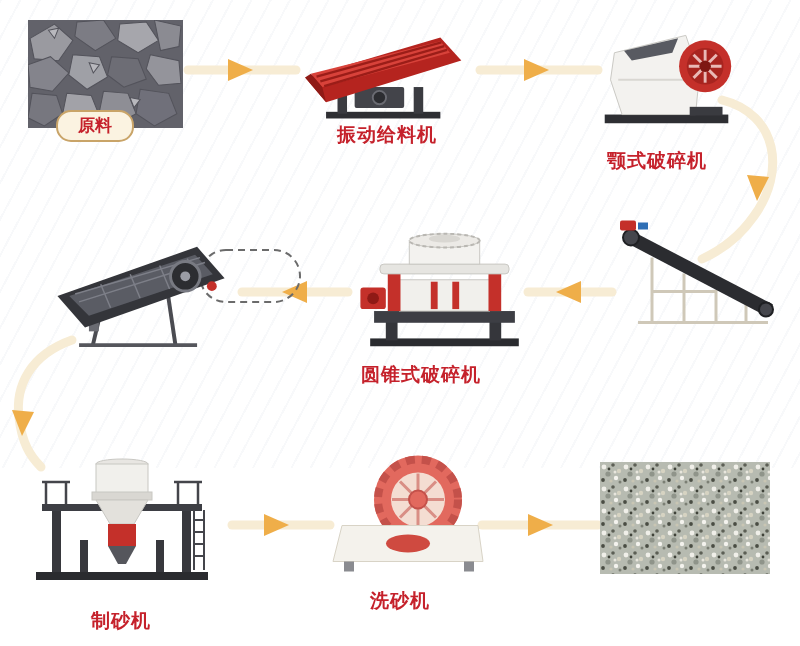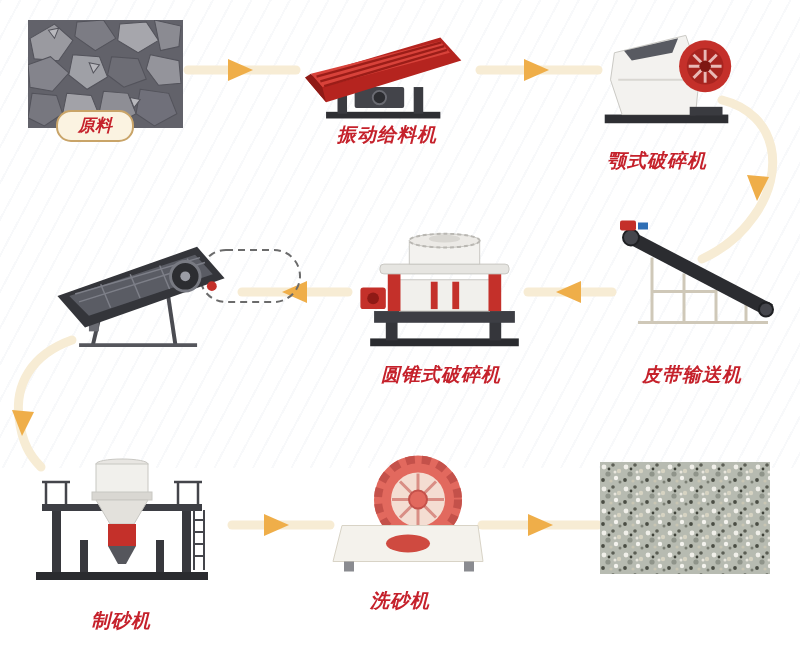--- a/index.html
+++ b/index.html
@@ -9,21 +9,20 @@
     background:#ffffff;
     overflow:hidden;
   }
   .canvas{
     position:relative;width:800px;height:468px;
     background:
       repeating-linear-gradient(118deg,
         rgba(229,233,239,0.28) 0px, rgba(229,233,239,0.28) 2px,
         rgba(255,255,255,0) 2px, rgba(255,255,255,0) 17px),
       #ffffff;
-    font-style: italic;
   }
   .flow-layer{position:absolute;left:0;top:0;z-index:0;}
   .node{position:absolute;z-index:1;}
   .node svg{display:block;width:100%;height:100%;}
   .stage-label{
     position:absolute;z-index:2;width:170px;
     text-align:center;font-size:19px;font-weight:bold;
     color:#c5212b;letter-spacing:1px;
   }
   .photo-tag{
@@ -135,21 +134,20 @@
         <line x1="20" y1="103" x2="150" y2="103"></line>
         <line x1="34" y1="72" x2="98" y2="72"></line>
       </g>
       <polygon points="6,22 13,11 155,85 147,96" fill="#2b2c30"></polygon>
       <circle cx="13" cy="18" r="8" fill="#45464c" stroke="#1f2023" stroke-width="2"></circle>
       <circle cx="148" cy="90" r="7" fill="#45464c" stroke="#1f2023" stroke-width="2"></circle>
       <rect x="2" y="1" width="16" height="10" rx="2" fill="#c4302a"></rect>
       <rect x="20" y="3" width="10" height="7" fill="#2f6fb5"></rect>
     </svg>
   </div>
-  <div class="stage-label" style="left:607px;top:362px;">皮带输送机</div>
 
   <div class="node" style="left:358px;top:225px;width:172px;height:132px;">
     <svg viewBox="0 0 175 135">
       <rect x="12" y="116" width="152" height="8" fill="#2a2b2f"></rect>
       <rect x="28" y="98" width="12" height="20" fill="#35363b"></rect>
       <rect x="134" y="98" width="12" height="20" fill="#35363b"></rect>
       <rect x="16" y="88" width="144" height="12" fill="#3d3e44"></rect>
       <rect x="2" y="64" width="26" height="22" rx="3" fill="#c4302a"></rect>
       <circle cx="15" cy="75" r="6" fill="#8f1a16"></circle>
       <rect x="42" y="56" width="92" height="32" fill="#f1f0ec" stroke="#c8c7c2"></rect>
@@ -157,21 +155,21 @@
       <rect x="133" y="50" width="13" height="38" fill="#c4302a"></rect>
       <rect x="74" y="58" width="7" height="28" fill="#c4302a"></rect>
       <rect x="96" y="58" width="7" height="28" fill="#c4302a"></rect>
       <rect x="22" y="40" width="132" height="10" rx="4" fill="#e6e5e1" stroke="#c8c7c2"></rect>
       <rect x="52" y="16" width="72" height="24" fill="#f3f2ef" stroke="#c8c7c2"></rect>
       <ellipse cx="88" cy="16" rx="36" ry="7" fill="#eceae6" stroke="#c8c7c2"></ellipse>
       <ellipse cx="88" cy="14" rx="16" ry="4" fill="#d9d7d2"></ellipse>
       <ellipse cx="88" cy="16" rx="36" ry="7" fill="none" stroke="#b9b7b2" stroke-width="2" stroke-dasharray="4 3"></ellipse>
     </svg>
   </div>
-  <div class="stage-label" style="left:356px;top:362px;">圆锥式破碎机</div>
+  <div class="stage-label" style="left:336px;top:362px;">圆锥式破碎机</div>
 
   <div class="node" style="left:48px;top:235px;width:190px;height:118px;">
     <svg viewBox="0 0 190 120">
       <g stroke="#4a4b51" stroke-width="4">
         <line x1="52" y1="78" x2="44" y2="112"></line>
         <line x1="120" y1="58" x2="128" y2="112"></line>
       </g>
       <line x1="30" y1="112" x2="150" y2="112" stroke="#55565c" stroke-width="4"></line>
       <rect x="40" y="84" width="10" height="14" fill="#6a6b72"></rect>
       <polygon points="8,62 150,12 178,44 36,94" fill="#34353a"></polygon>

